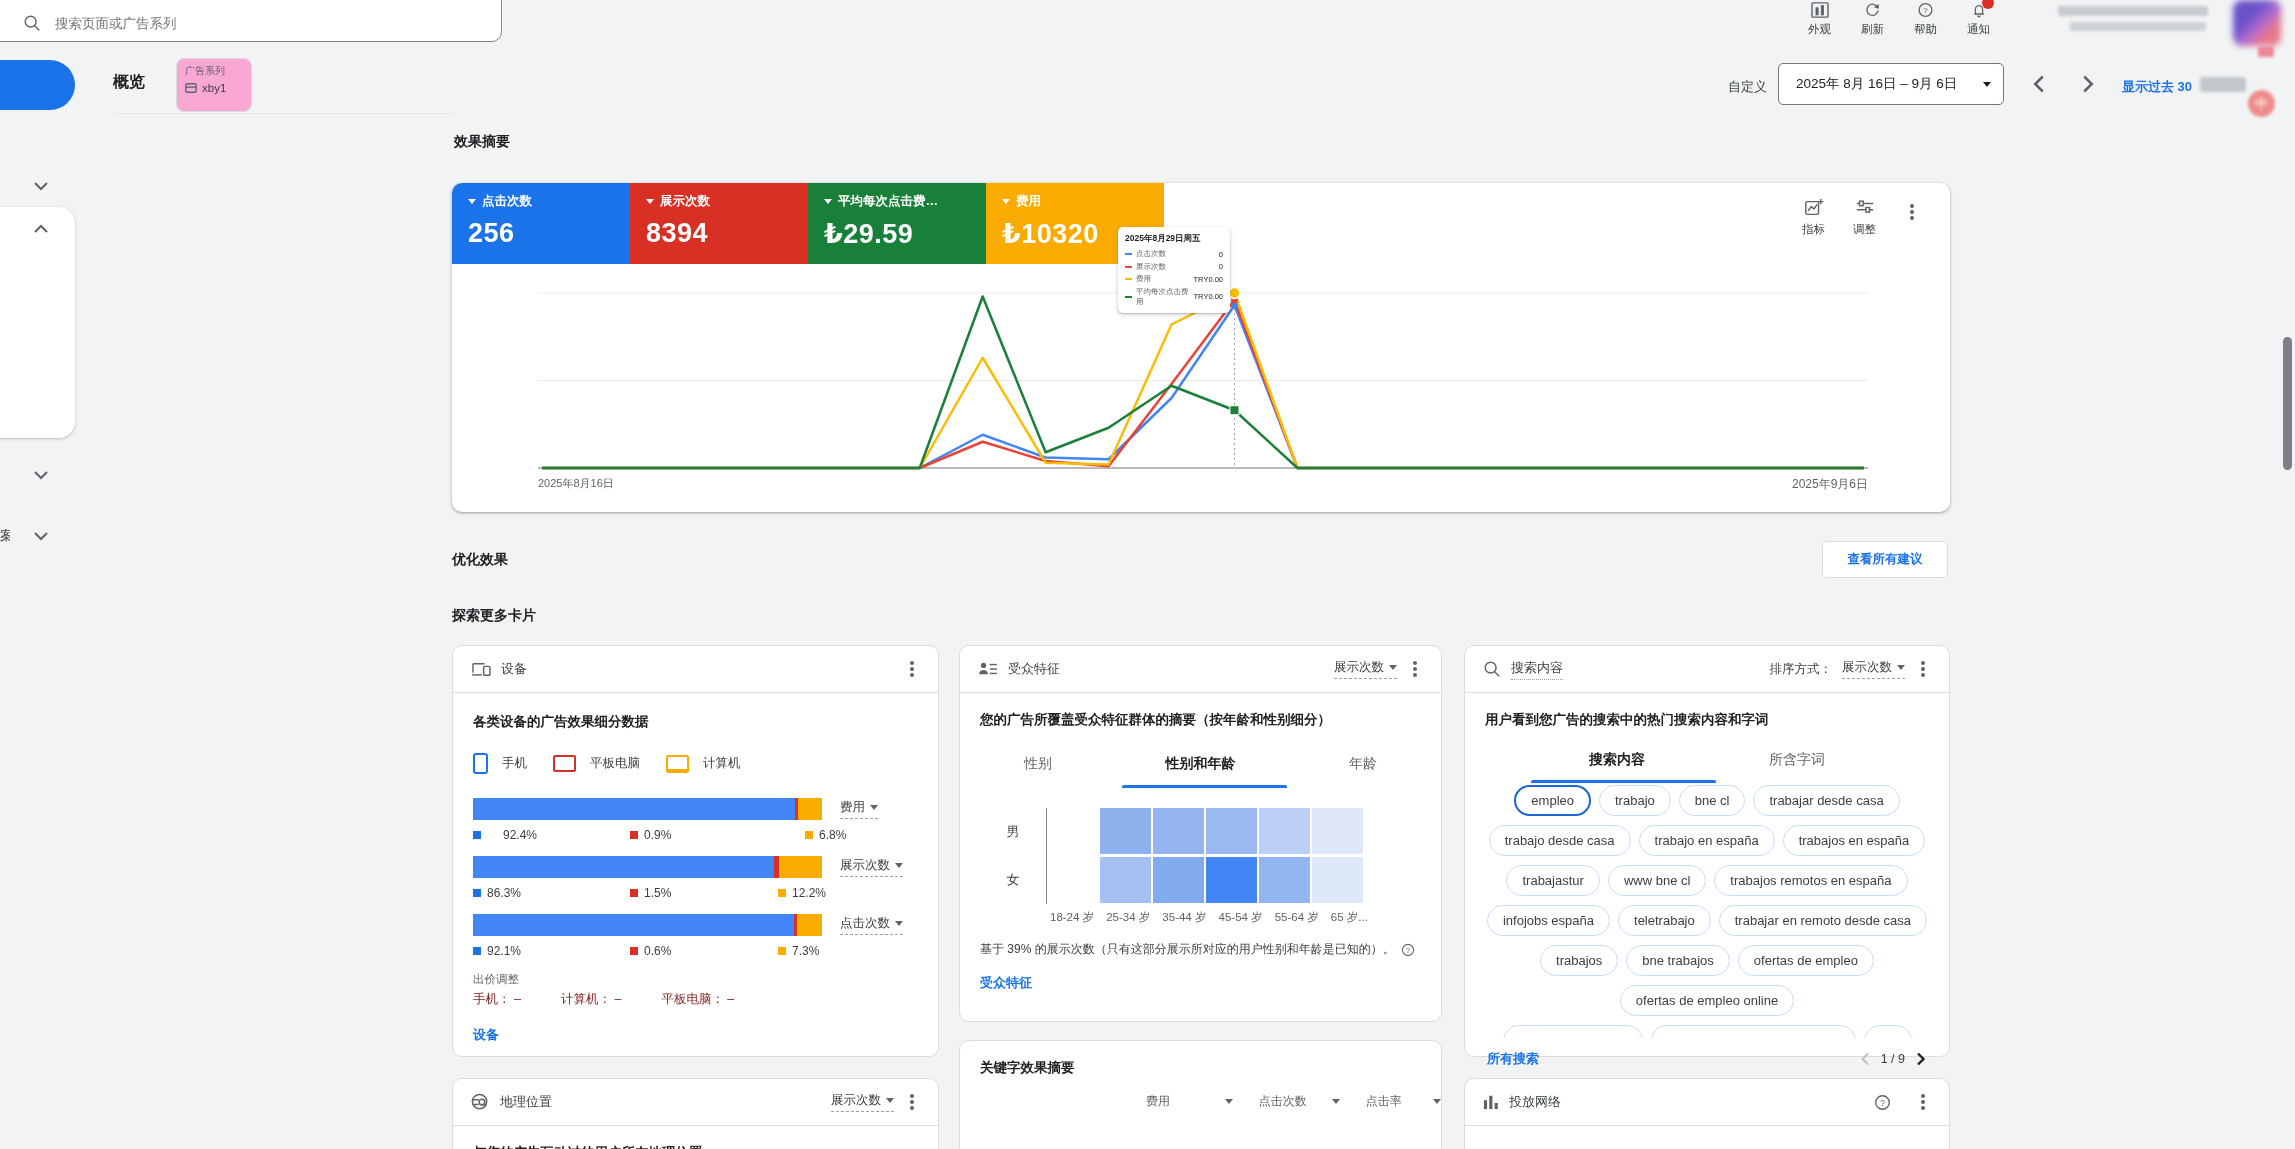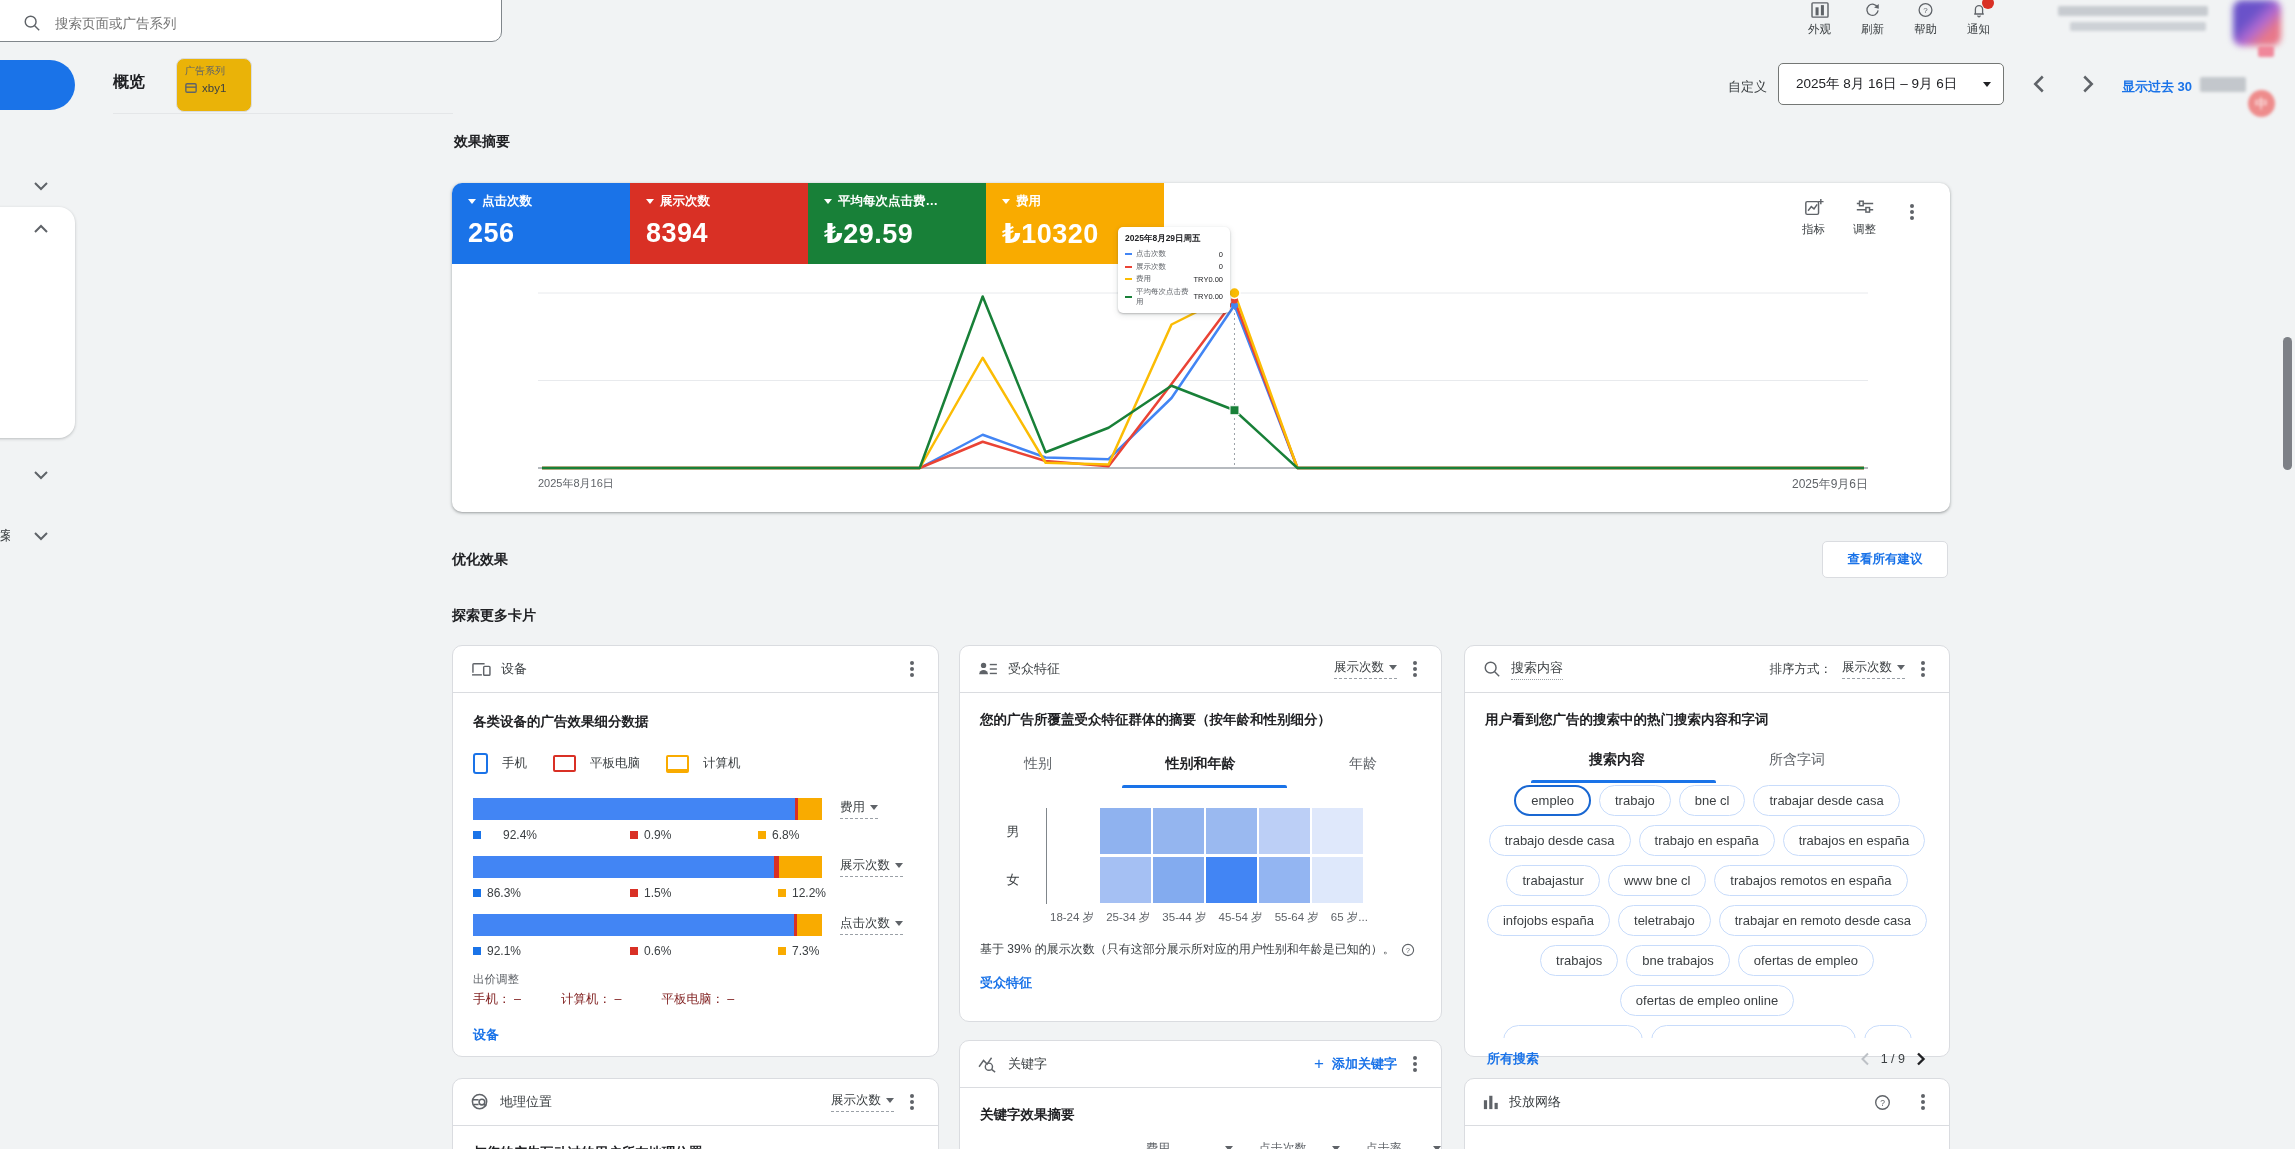--- a/index.html
+++ b/index.html
@@ -95,21 +95,21 @@
     </div>
   </div>
 
   <div class="abs blur1" style="left:2058px;top:6px;width:150px;height:10px;background:#c7cbd0;border-radius:2px;"></div>
   <div class="abs blur1" style="left:2070px;top:22px;width:136px;height:9px;background:#cdd1d6;border-radius:2px;"></div>
   <div class="abs blur3" style="left:2233px;top:0;width:48px;height:46px;border-radius:9px;background:linear-gradient(135deg,#6a52c9 35%,#b06ad1 55%,#e8788a 75%);"></div>
   <div class="abs blur1" style="left:2258px;top:46px;width:16px;height:11px;background:#f0889b;border-radius:2px;"></div>
 
   <div class="abs" style="left:0;top:60px;width:75px;height:50px;background:#1a73e8;border-radius:0 25px 25px 0;"></div>
   <div class="abs section-h" style="left:113px;top:72px;font-size:16px;">概览</div>
-  <div class="abs" style="left:176px;top:58px;width:76px;height:54px;background:#eab308;border:1px solid #dadce0;border-radius:8px;box-sizing:border-box;padding:5px 8px;">
+  <div class="abs" style="left:176px;top:58px;width:76px;height:54px;background:#f9a8d4;border:1px solid #dadce0;border-radius:8px;box-sizing:border-box;padding:5px 8px;">
     <div style="font-size:10px;color:#5f6368;">广告系列</div>
     <div style="display:flex;align-items:center;gap:5px;margin-top:4px;">
       <svg width="12" height="12" viewBox="0 0 14 14">
           <rect class="grey-ic" x="1" y="2" width="12" height="10" rx="1.5"></rect>
           <line class="grey-ic" x1="1" y1="6" x2="13" y2="6"></line>
         </svg>
       <span style="font-size:11.5px;color:#3c4043;">xby1</span>
     </div>
   </div>
   <div class="abs" style="left:113px;top:113px;width:340px;height:1px;background:#e4e6e8;"></div>
@@ -263,21 +263,21 @@
           <div class="seg-red" style="width: 0.9%;"></div>
           <div class="seg-yellow" style="width: 6.8%;"></div>
         </div>
         <span class="dashed-u" style="margin-left:18px;font-size:12.5px;"><span>费用</span><span class="caret"></span></span>
       </div>
       <div class="pct-row">
         <span style="display:flex;align-items:center;width:157px;gap:16px;">
             <span class="sw" style="background: rgb(26, 115, 232);"></span>
             <span>92.4%</span>
           </span>
-        <span style="display:flex;align-items:center;width:128px;">
+        <span style="display:flex;align-items:center;width:175px;">
             <span class="sw" style="background: rgb(217, 48, 37);"></span>
             <span>0.9%</span>
           </span>
         <span style="display:flex;align-items:center;">
             <span class="sw" style="background: rgb(249, 171, 0);"></span>
             <span>6.8%</span>
           </span>
       </div>
 
       <div style="margin-top:14px;display:flex;align-items:center;">
@@ -407,34 +407,20 @@
         <svg width="14" height="14" viewBox="0 0 20 20">
             <circle class="grey-ic" cx="10" cy="10" r="8"></circle>
             <text x="10" y="14" text-anchor="middle" font-size="10" fill="#5f6368">?</text>
           </svg>
       </div>
       <div class="link" style="margin-top:16px;">受众特征</div>
     </div>
   </div>
 
   <div class="card" style="left:959px;top:1040px;width:483px;height:130px;">
-    <div class="card-header">
-      <svg width="20" height="17" viewBox="0 0 22 19">
-          <polyline class="grey-ic" points="1,12 6,5 10,9 15,2"></polyline>
-          <circle class="grey-ic" cx="12" cy="12" r="4"></circle>
-          <line class="grey-ic" x1="15" y1="15" x2="19" y2="18"></line>
-        </svg>
-      <span class="card-title">关键字</span>
-      <span class="hd-spacer"></span>
-      <span style="color:#1a73e8;font-size:13px;font-weight:bold;display:flex;align-items:center;gap:8px;">
-        <span style="font-size:17px;font-weight:normal;">+</span>
-        <span>添加关键字</span>
-      </span>
-      <div class="kebab"></div>
-    </div>
     <div class="sub-h" style="padding:18px 20px 0 20px;">关键字效果摘要</div>
     <div style="display:flex;gap:26px;padding:16px 0 0 186px;">
       <span class="col-hd" style="width:92px;justify-content:space-between;">
           <span>费用</span>
           <span class="caret"></span>
         </span>
       <span class="col-hd" style="width:86px;justify-content:space-between;">
           <span>点击次数</span>
           <span class="caret"></span>
         </span>

